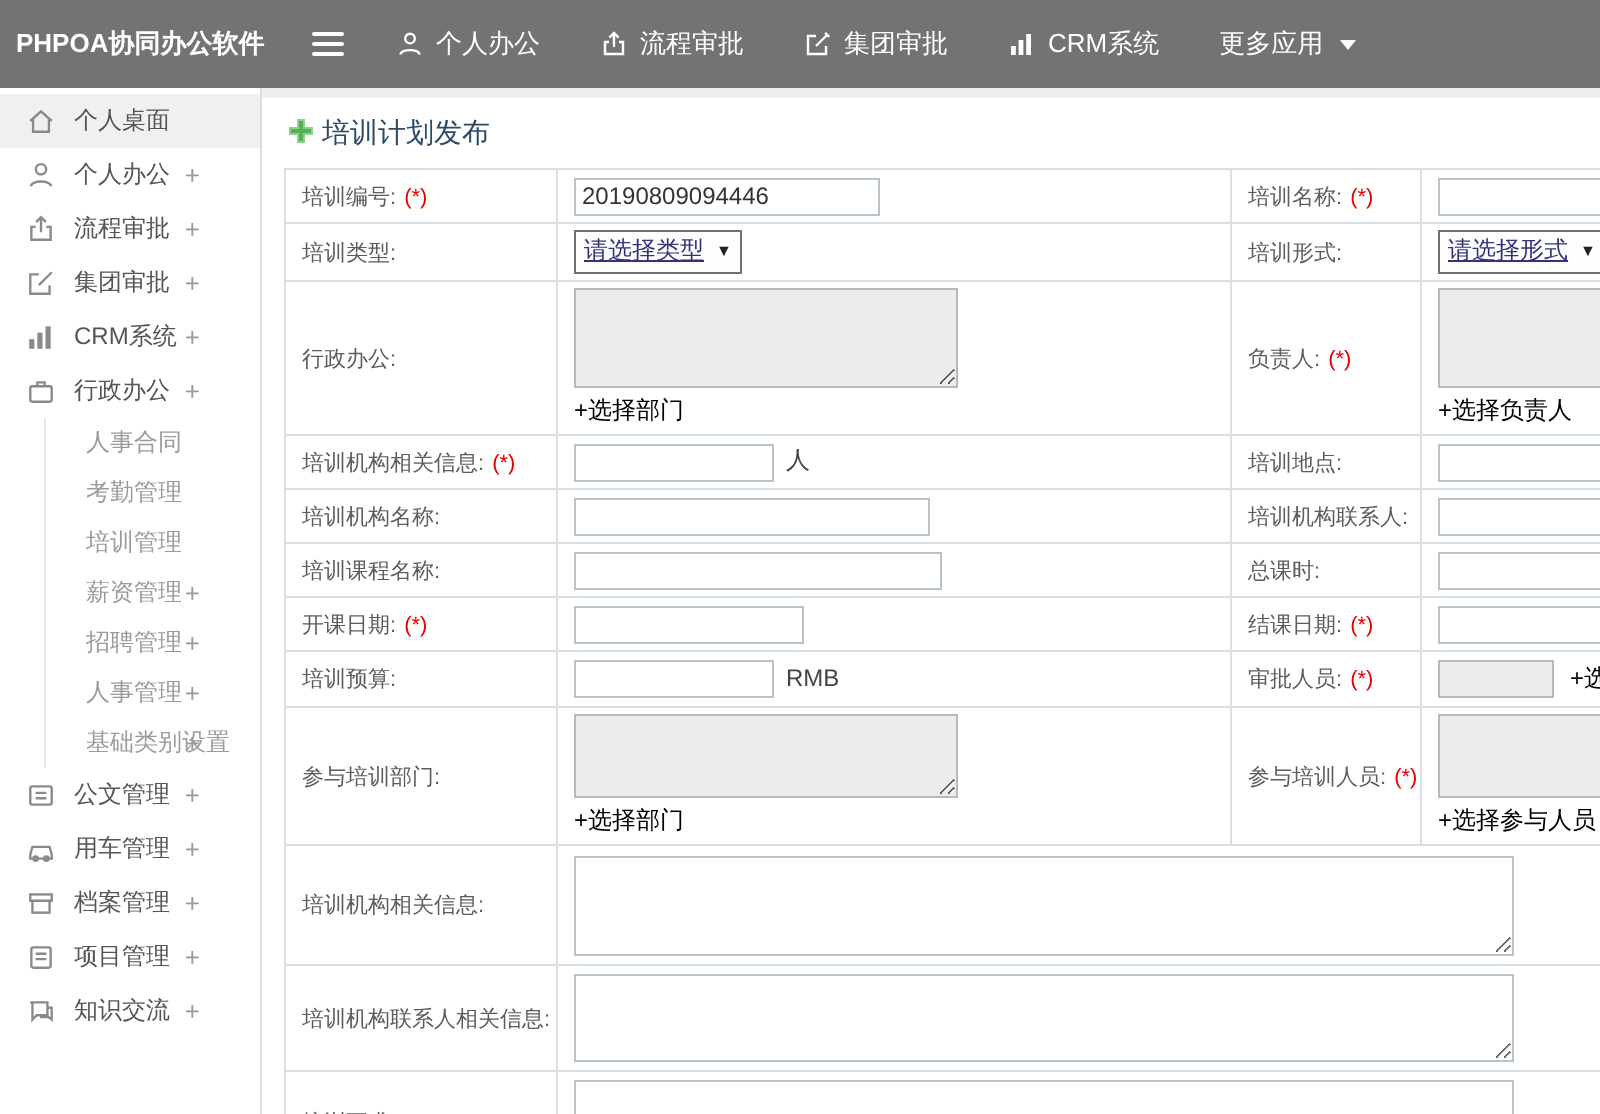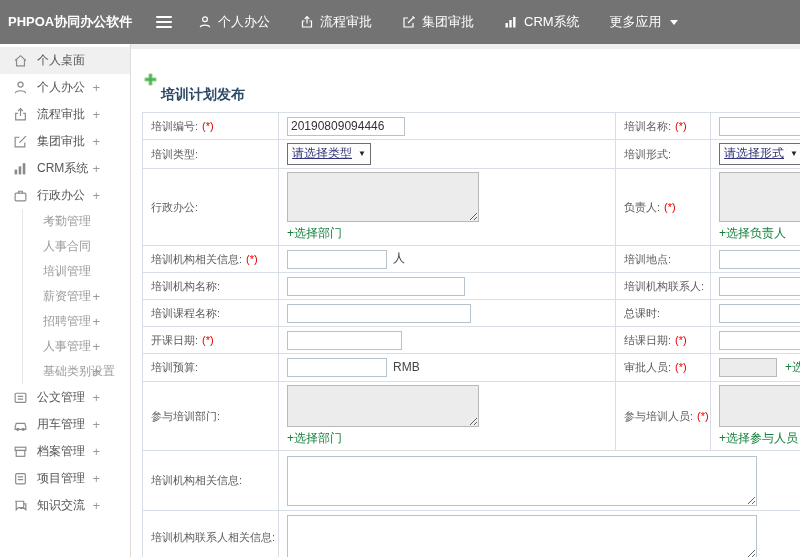--- a/index.html
+++ b/index.html
@@ -25,33 +25,33 @@
   .side-item.active { background:#f0f0f0; }
   .side-item .s-ico { width:15px; height:15px; margin-right:9px; flex:none; }
   .side-item .toggle, .sub-item .toggle { position:absolute; right:30px; color:#9a9a9a; font-size:13px; }
   .submenu { margin-left:22px; border-left:1px solid #e7e7e7; }
   .sub-item { height:25px; display:flex; align-items:center; padding-left:20px; color:#9b9b9b; position:relative; cursor:pointer; }
 
   
   .main { flex:1; background:#fff; overflow:hidden; position:relative; }
   .top-strip { height:5px; background:#efefef; }
   .title-row { display:flex; align-items:center; gap:4px; padding:9px 0 8px 13px; }
-  .page-title { font-size:14px; font-weight:bold; color:#2d4a66;margin-top:28px; }
+  .page-title { font-size:14px; font-weight:normal; color:#2d4a66; }
 
   
   table.form { border-collapse:collapse; table-layout:fixed; width:858px; margin-left:11px; background:#fff; }
   table.form td { border:1px solid #d7dee5; padding:3px 8px; vertical-align:middle; }
   td.lbl { color:#5c5c5c; font-size:11px; white-space:nowrap; padding-left:10px; }
   .req { color:#e60000; margin-left:4px; font-size:11px; }
   .unit { margin-left:6px; color:#444; }
   input.txt { height:19px; border:1px solid #b6c2cc; padding:1px 3px; font-size:12px; color:#333; background:#fff; vertical-align:middle; }
   input.ro { background:#ececec; border:1px solid #b9b9b9; }
   textarea.gray { background:#ececec; border:1px solid #b9b9b9; resize:both; display:block; }
   textarea.wide { background:#fff; border:1px solid #b6c2cc; resize:both; display:block; width:470px; }
-  a.blue { color:#15803d; text-decoration:none; cursor:pointer; white-space:nowrap; }
+  a.blue { color:#000000; text-decoration:none; cursor:pointer; white-space:nowrap; }
   .link-under { display:inline-block; margin-top:3px; }
   .selectbox { display:inline-flex; align-items:center; gap:6px; border:1px solid #6f6f6f; background:#fdfdfd; padding:1px 4px 2px 4px; cursor:pointer; }
   .selectbox .sel-text { color:#333379; text-decoration:underline; font-size:12px; }
   .selectbox .sel-caret { font-size:8px; color:#222; }
   .nowrap { white-space:nowrap; }
 </style>
 </head>
 <body>
 
 <div class="header">
@@ -153,24 +153,24 @@
       <span class="s-ico"><svg width="15" height="15" viewBox="0 0 14 14" fill="none" stroke="#8a8a8a" stroke-width="1.1">
             <rect x="2" y="4.8" width="10" height="7.2" rx="1"></rect>
             <path d="M5.3 4.8V3h3.4v1.8"></path>
           </svg></span>
       <span>行政办公</span>
       <span class="toggle">+</span>
     </div>
 
     <div class="submenu">
       <div class="sub-item">
+          <span>人事合同</span>
+        </div>
+      <div class="sub-item">
           <span>考勤管理</span>
-        </div>
-      <div class="sub-item">
-          <span>人事合同</span>
         </div>
       <div class="sub-item">
           <span>培训管理</span>
         </div>
       <div class="sub-item">
           <span>薪资管理</span>
           <span class="toggle">+</span>
         </div>
       <div class="sub-item">
           <span>招聘管理</span>
@@ -242,21 +242,21 @@
       <colgroup>
           <col style="width:136px">
           <col style="width:337px">
           <col style="width:95px">
           <col style="width:290px">
         </colgroup>
 
       <tbody>
           <tr style="height:27px">
         <td class="lbl"><span>培训编号:</span><span class="req">(*)</span></td>
-        <td><input class="txt" style="width: 118px;" value="20190809094446"></td>
+        <td><input class="txt" style="width: 153px;" value="20190809094446"></td>
         <td class="lbl"><span>培训名称:</span><span class="req">(*)</span></td>
         <td><input class="txt" style="width: 155px;"></td>
       </tr>
 
       <tr style="height:27px">
         <td class="lbl"><span>培训类型:</span></td>
         <td>
           <span class="selectbox">
             <span class="sel-text">请选择类型</span>
             <span class="sel-caret">▼</span>

